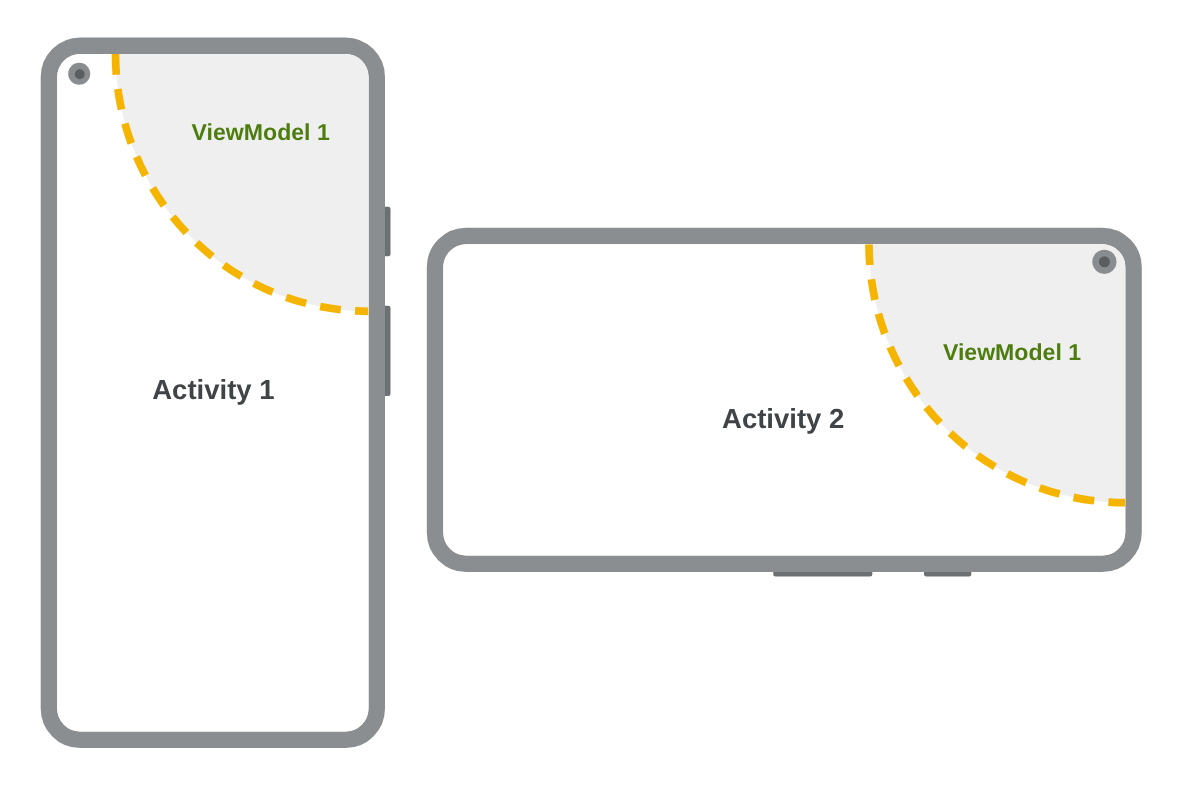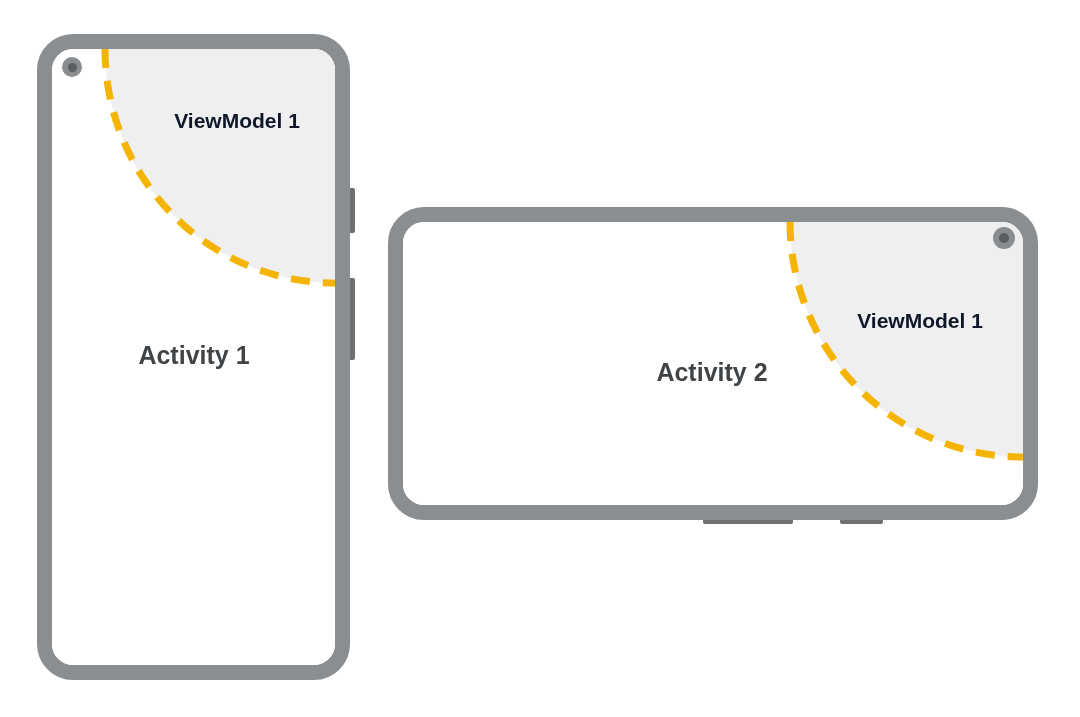--- a/index.html
+++ b/index.html
@@ -72,31 +72,31 @@
 
   .label {
     position: absolute;
     transform: translate(-50%, -50%);
     white-space: nowrap;
     z-index: 2;
   }
   .vm-label {
     font-size: 21px;
     font-weight: 700;
-    color: #0f172a;
+    color: #4d7c0f;
   }
   .activity-label {
     font-size: 25px;
     font-weight: 700;
     color: #404447;
   }
   .phone-portrait .vm-label        { left: 185px; top: 72px; }
   .phone-portrait .activity-label  { left: 142px; top: 306px; }
   .phone-landscape .vm-label       { left: 517px; top: 99px; }
-  .phone-landscape .activity-label { left: 309px; top: 150px; }
+  .phone-landscape .activity-label { left: 309px; top: 160px; }
 </style>
 </head>
 <body>
 
 <div class="phone phone-portrait">
   <div class="hw-btn btn-power"></div>
   <div class="hw-btn btn-volume"></div>
   <div class="frame">
     <div class="screen">
       <svg class="vm-region" width="283" height="234" viewBox="0 0 283 234" overflow="visible">

